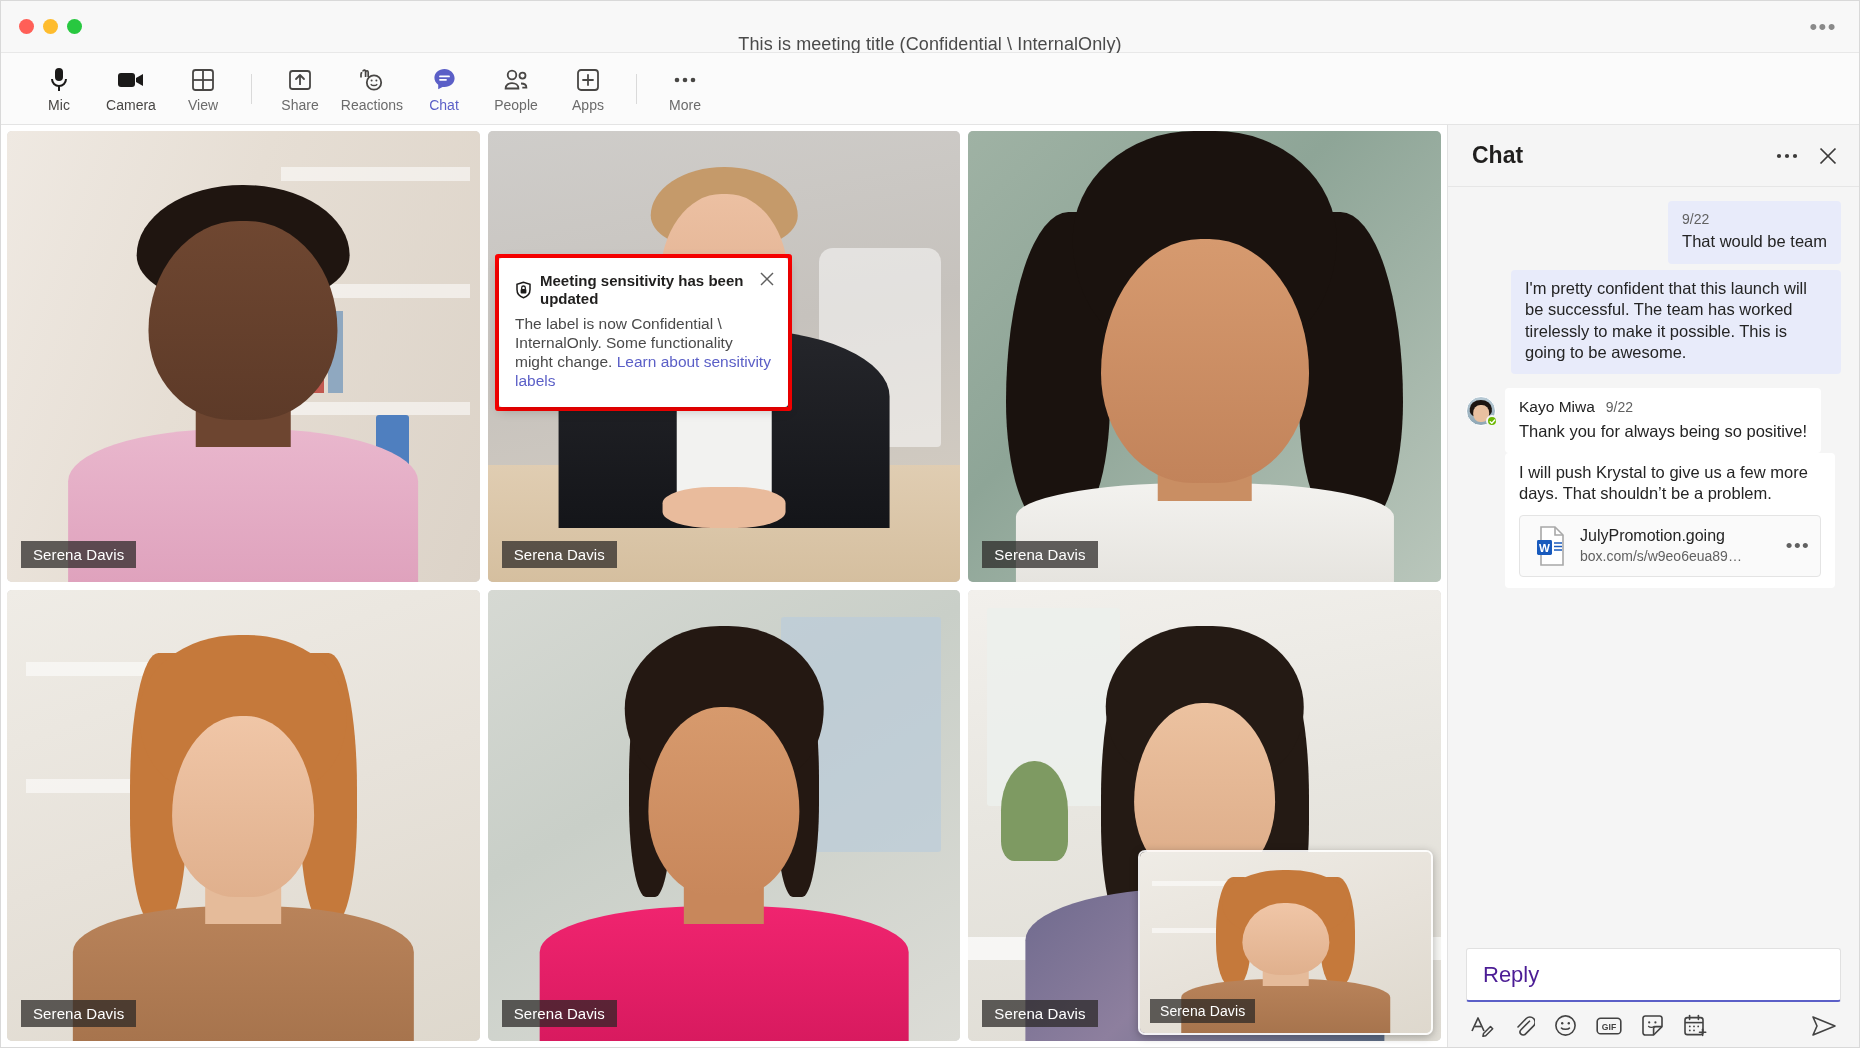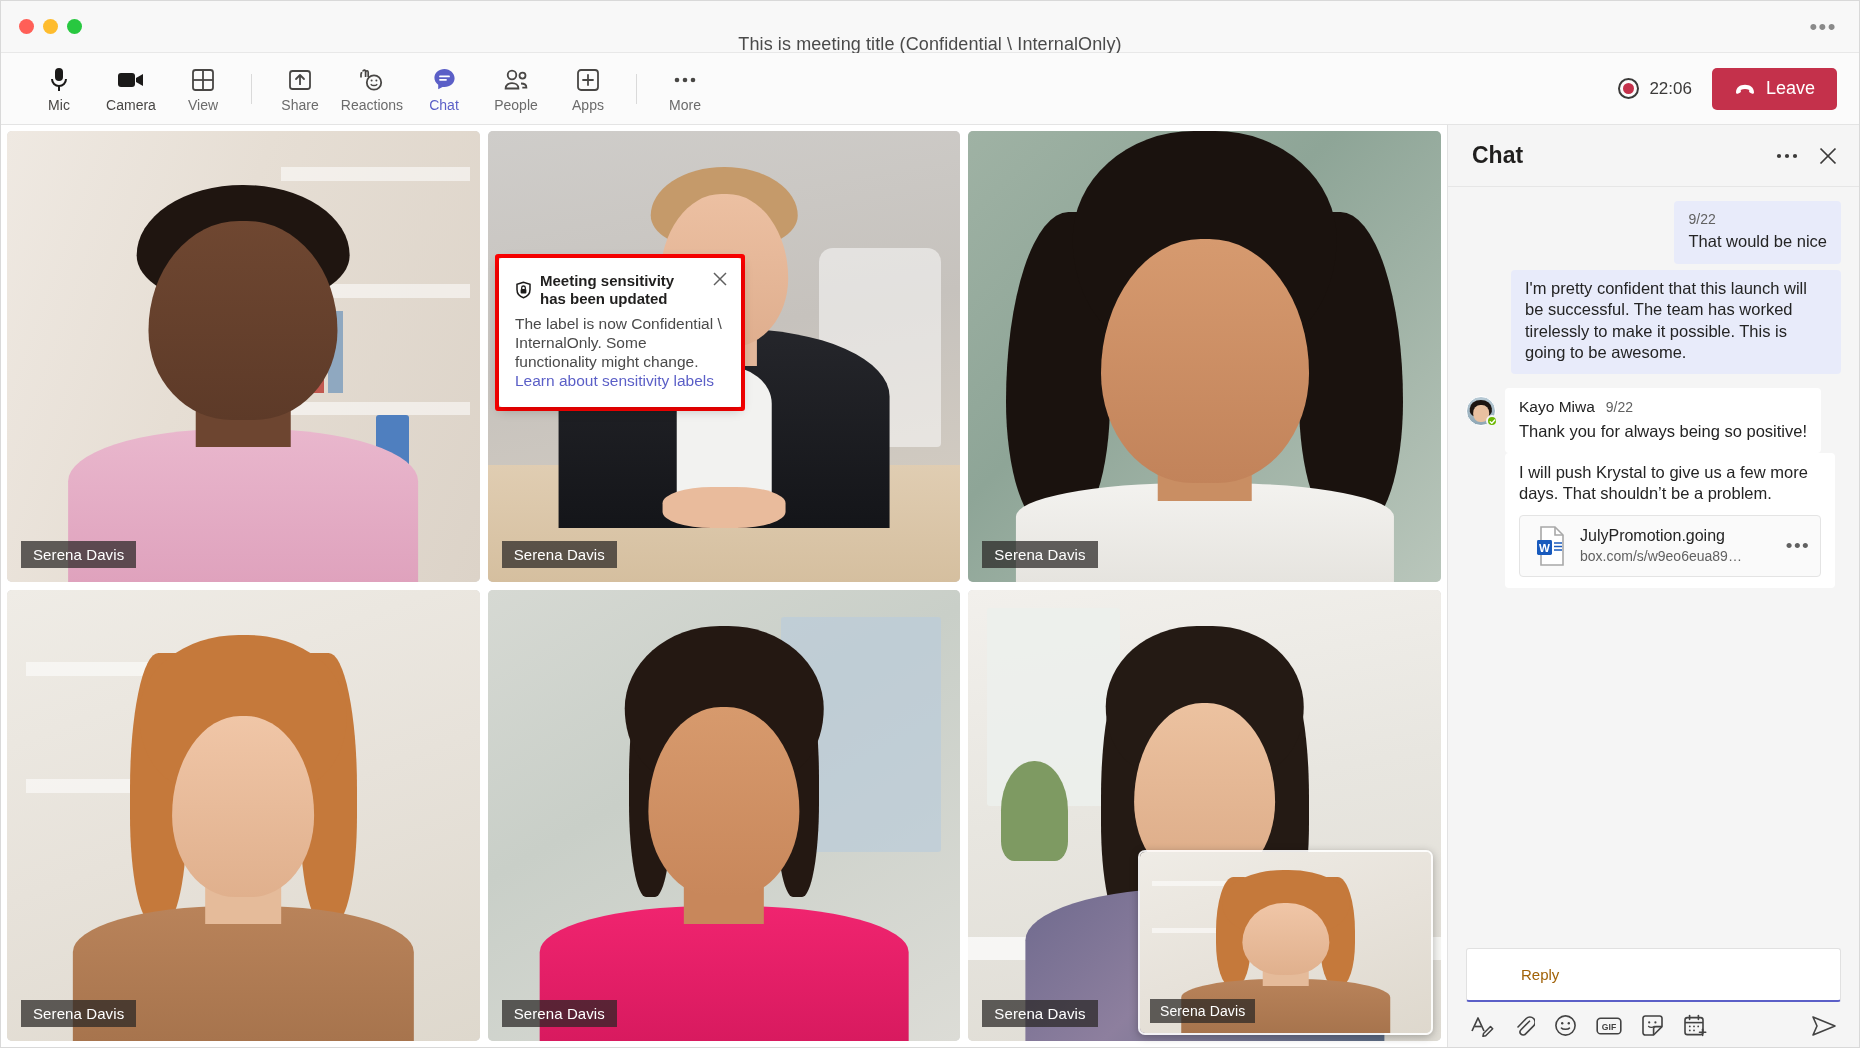--- a/index.html
+++ b/index.html
@@ -197,21 +197,21 @@
     border-radius: 7px; overflow: hidden;
     border: 2px solid rgba(255,255,255,.9);
     box-shadow: 0 2px 9px rgba(0,0,0,.28);
     cursor: pointer;
   }
   .pip .name-pill { left: 10px; bottom: 10px; font-size: 14px; padding: 4px 10px; }
 
   
   .toast-wrap {
     position: absolute; left: 494px; top: 129px;
-    width: 250px;
+    width: 297px;
     border: 4px solid #ff0000;
     border-radius: 3px;
     z-index: 40;
   }
   .toast {
     background: #ffffff;
     border-radius: 3px;
     box-shadow: 0 3px 12px rgba(0,0,0,.22);
     padding: 14px 14px 16px 16px;
     position: relative;
@@ -301,21 +301,21 @@
   .reply-box {
     background: #ffffff;
     border: 1px solid #e1e1e1;
     border-bottom: 2px solid #5b5fc7;
     border-radius: 3px;
     height: 54px;
     display: flex; align-items: center;
     padding: 0 16px;
     cursor: text;
   }
-  .reply-ph { font-size: 15px; color: #a16207; margin-left: 38px; }
+  .reply-ph { font-size: 22px; color: #4c1d95; }
   .compose-bar {
     display: flex; align-items: center; gap: 19px;
     padding: 12px 4px 0 4px;
   }
   .cbtn { cursor: pointer; color: #424242; display: flex; align-items: center; }
   .cbtn.send { margin-left: auto; }
 
   svg { display: block; }
 </style>
 </head>
@@ -435,36 +435,20 @@
       <span class="ico">
         <svg width="26" height="8" viewBox="0 0 26 8">
           <circle cx="5" cy="4" r="2.3" fill="#484644"></circle>
           <circle cx="13" cy="4" r="2.3" fill="#484644"></circle>
           <circle cx="21" cy="4" r="2.3" fill="#484644"></circle>
         </svg>
       </span>
       <span class="lbl">More</span>
     </div>
 
-    <div class="toolbar-right">
-      <div class="rec">
-        <div class="rec-ring">
-          <div class="rec-dot"></div>
-        </div>
-        <div class="rec-time">22:06</div>
-      </div>
-      <button class="leave-btn">
-        <span>
-          <svg width="22" height="12" viewBox="0 0 22 12">
-            <path d="M2 9.5C2 4.5 6 1.8 11 1.8S20 4.5 20 9.5c0 1.3-1.4 1.6-2.3 1.1l-2-1.2c-.6-.4-.8-1-.6-1.6l.3-.9c-1.4-.6-3-.8-4.4-.8s-3 .2-4.4.8l.3.9c.2.6 0 1.2-.6 1.6l-2 1.2C3.4 11.1 2 10.8 2 9.5z" fill="#ffffff"></path>
-          </svg>
-        </span>
-        <span>Leave</span>
-      </button>
-    </div>
   </div>
 
   <div class="body">
 
     <div class="stage">
 
       <div class="tile">
         <div class="scene s1">
           <div class="bg"></div>
             <div class="shelf a"></div>
@@ -627,21 +611,21 @@
             </svg>
           </span>
         </div>
       </div>
 
       <div class="chat-scroll">
 
         <div class="msg-out">
           <div class="bub-out">
             <div class="stamp">9/22</div>
-            <div>That would be nice</div>
+            <div>That would be team</div>
           </div>
         </div>
 
         <div class="msg-out">
           <div class="bub-out compact">
             <div>I'm pretty confident that this launch will be successful. The team has worked tirelessly to make it possible. This is going to be awesome.</div>
           </div>
         </div>
 
         <div class="msg-in">

